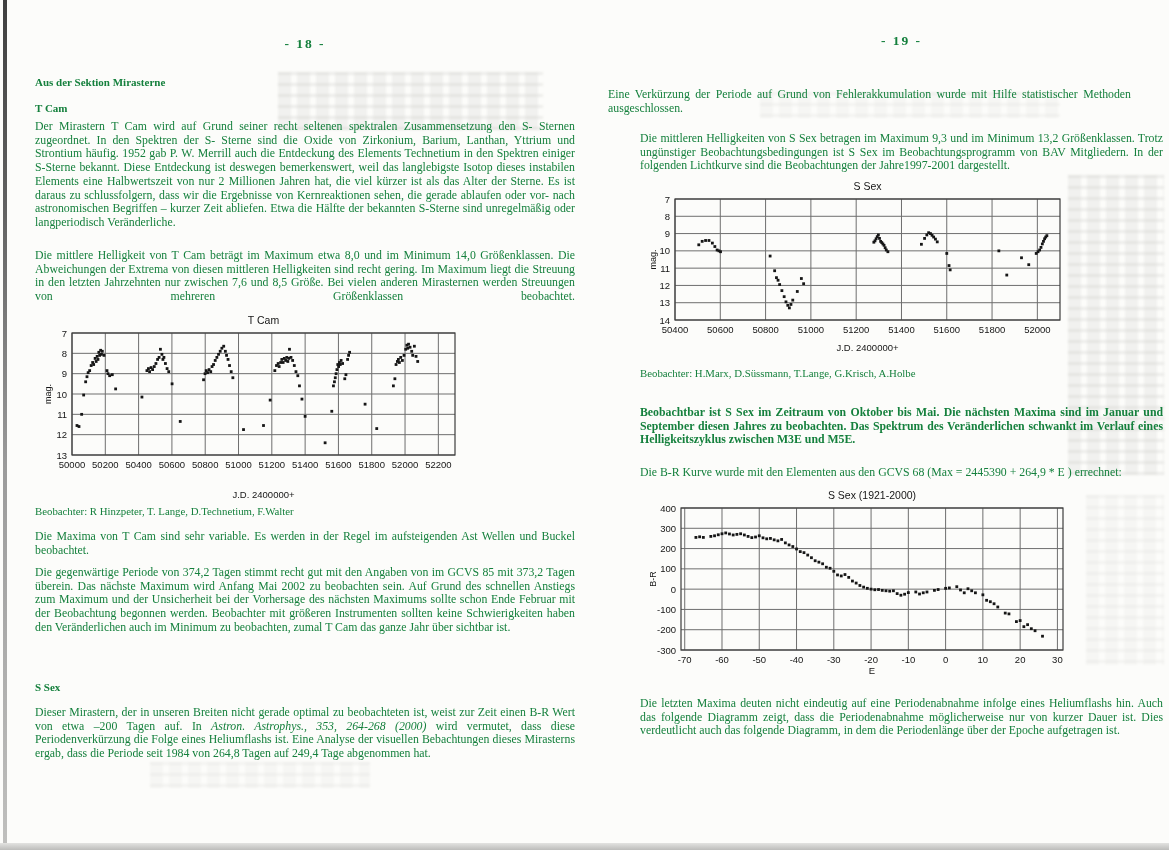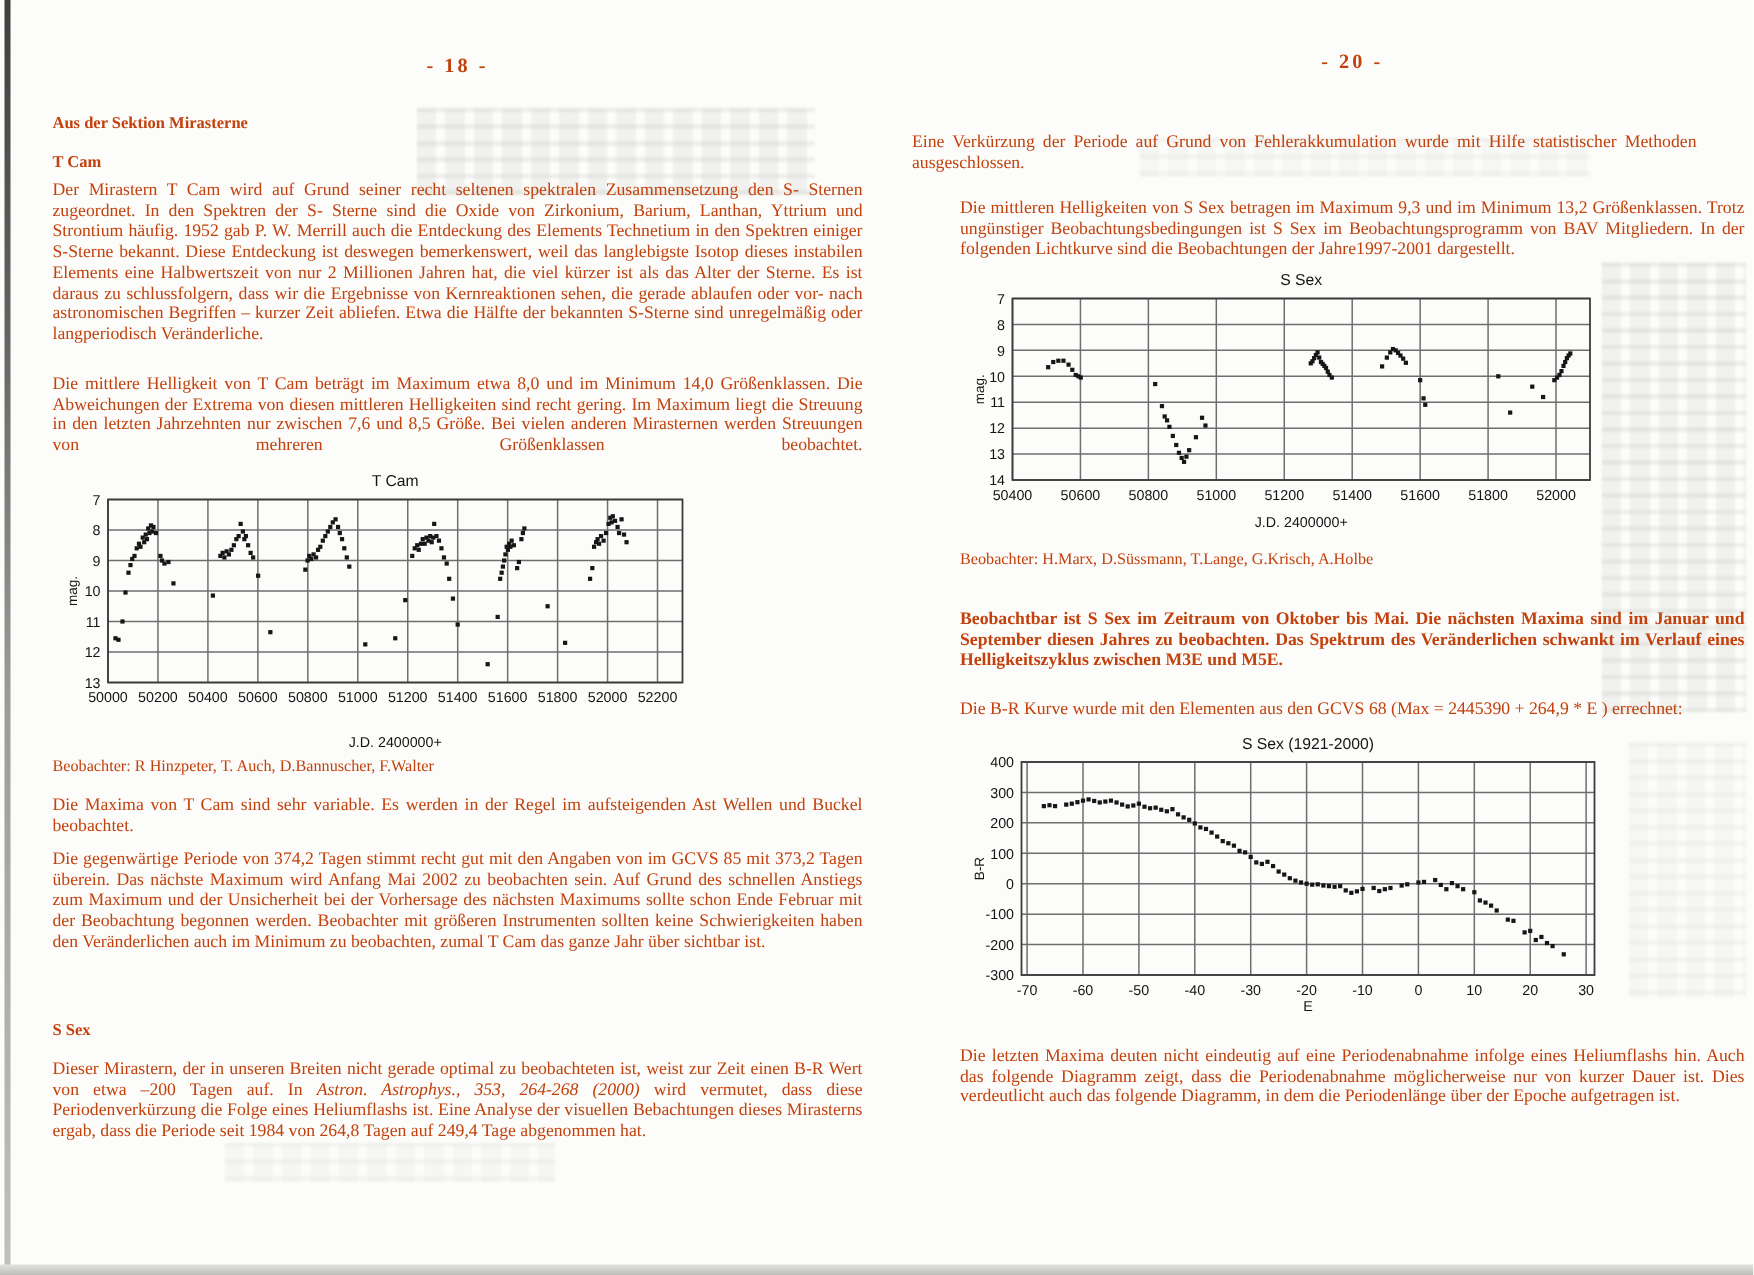--- a/index.html
+++ b/index.html
@@ -1,17 +1,17 @@
 <!DOCTYPE html>
 <html><head>
 <meta charset="utf-8">
 <style>
   html,body{margin:0;padding:0;background:#ffffff;}
   .scan{position:relative;width:1169px;height:850px;background:#fcfcfa;overflow:hidden;
-        font-family:"Liberation Serif","DejaVu Serif",serif;color:#c2410c;}
+        font-family:"Liberation Serif","DejaVu Serif",serif;color:#15803d;}
   .pagenum{position:absolute;font-weight:bold;font-size:13.5px;letter-spacing:2px;text-align:center;}
   .h{position:absolute;font-weight:bold;font-size:11px;}
   .para{position:absolute;text-align:justify;font-size:11.8px;line-height:13.7px;}
   .para.jlast{text-align-last:justify;}
   .obs{position:absolute;font-size:10.8px;}
   .fig{position:absolute;}
   svg text{font-family:"Liberation Sans","DejaVu Sans",sans-serif;}
   .bleed{position:absolute;opacity:.5;filter:blur(.8px);pointer-events:none;background:
     repeating-linear-gradient(180deg, rgba(120,120,112,.22) 0 3px, transparent 3px 11px),
     repeating-linear-gradient(90deg, rgba(120,120,112,.16) 0 13px, transparent 13px 19px);}
@@ -210,29 +210,29 @@
           <rect x="371.3034782608696" y="43.96666666666666" width="2.8" height="2.8" fill="#161616"></rect>
           <rect x="372.96869565217395" y="34.81666666666668" width="2.8" height="2.8" fill="#161616"></rect>
           <rect x="374.6339130434783" y="44.98333333333334" width="2.8" height="2.8" fill="#161616"></rect>
           <rect x="376.2991304347826" y="50.06666666666668" width="2.8" height="2.8" fill="#161616"></rect>
           <text x="223.5" y="14" text-anchor="middle" font-size="10.5" fill="#151515">T Cam</text>
           <text x="223.5" y="188" text-anchor="middle" font-size="9.5" fill="#151515">J.D. 2400000+</text>
           <text text-anchor="middle" font-size="9" fill="#151515" transform="translate(11,84) rotate(-90)">mag.</text>
         </svg>
     </div>
 
-    <div class="obs" style="left:35px;top:505px;">Beobachter:  R Hinzpeter, T. Auch, D.Bannuscher, F.Walter</div>
+    <div class="obs" style="left:35px;top:505px;">Beobachter:  R Hinzpeter, T. Lange, D.Technetium, F.Walter</div>
     <p class="para" style="left:35px;top:530px;width:540px;margin:0;">Die Maxima von T Cam sind sehr variable. Es werden in der Regel im aufsteigenden Ast Wellen und Buckel beobachtet.</p>
     <p class="para" style="left:35px;top:566px;width:540px;margin:0;">Die gegenwärtige Periode von 374,2 Tagen stimmt recht gut mit den Angaben von im GCVS 85 mit 373,2 Tagen überein. Das nächste Maximum wird Anfang Mai 2002 zu beobachten sein. Auf Grund des schnellen Anstiegs zum Maximum und der Unsicherheit bei der Vorhersage des nächsten Maximums sollte schon Ende Februar mit der Beobachtung begonnen werden. Beobachter mit größeren Instrumenten sollten keine Schwierigkeiten haben den Veränderlichen auch im Minimum zu beobachten, zumal T Cam das ganze Jahr über sichtbar ist.</p>
     <div class="h" style="left:35px;top:681px;">S Sex</div>
     <p class="para" style="left:35px;top:706px;width:540px;margin:0;"><span>Dieser Mirastern, der in unseren Breiten nicht gerade optimal zu beobachteten ist, weist zur Zeit einen B-R Wert von etwa –200 Tagen auf. In </span><span class="em">Astron. Astrophys., 353, 264-268 (2000)</span><span> wird vermutet, dass diese Periodenverkürzung die Folge eines Heliumflashs ist. Eine Analyse der visuellen Bebachtungen dieses Mirasterns ergab, dass die Periode seit 1984 von 264,8 Tagen auf 249,4 Tage abgenommen hat.</span></p>
   </div>
 
   <div>
-    <div class="pagenum" style="left:640px;top:33px;width:523px;">-  20  -</div>
+    <div class="pagenum" style="left:640px;top:33px;width:523px;">-  19  -</div>
     <p class="para" style="left:604px;top:84px;width:523px;margin:4px;">Eine Verkürzung der Periode auf Grund von Fehlerakkumulation wurde mit Hilfe statistischer Methoden ausgeschlossen.</p>
     <p class="para" style="left:640px;top:132px;width:523px;margin:0;">Die mittleren Helligkeiten von S Sex betragen im Maximum 9,3 und im Minimum 13,2 Größenklassen. Trotz ungünstiger Beobachtungsbedingungen ist S Sex im Beobachtungsprogramm von BAV Mitgliedern. In der folgenden Lichtkurve sind die Beobachtungen der Jahre1997-2001 dargestellt.</p>
 
     <div class="fig" style="left:645px;top:177px;">
       <svg width="430" height="178">
           <line x1="30" y1="22" x2="30" y2="143" stroke="#6e6e6e" stroke-width="1"></line>
           <line x1="75.29411764705883" y1="22" x2="75.29411764705883" y2="143" stroke="#6e6e6e" stroke-width="1"></line>
           <line x1="120.58823529411765" y1="22" x2="120.58823529411765" y2="143" stroke="#6e6e6e" stroke-width="1"></line>
           <line x1="165.8823529411765" y1="22" x2="165.8823529411765" y2="143" stroke="#6e6e6e" stroke-width="1"></line>
           <line x1="211.1764705882353" y1="22" x2="211.1764705882353" y2="143" stroke="#6e6e6e" stroke-width="1"></line>

